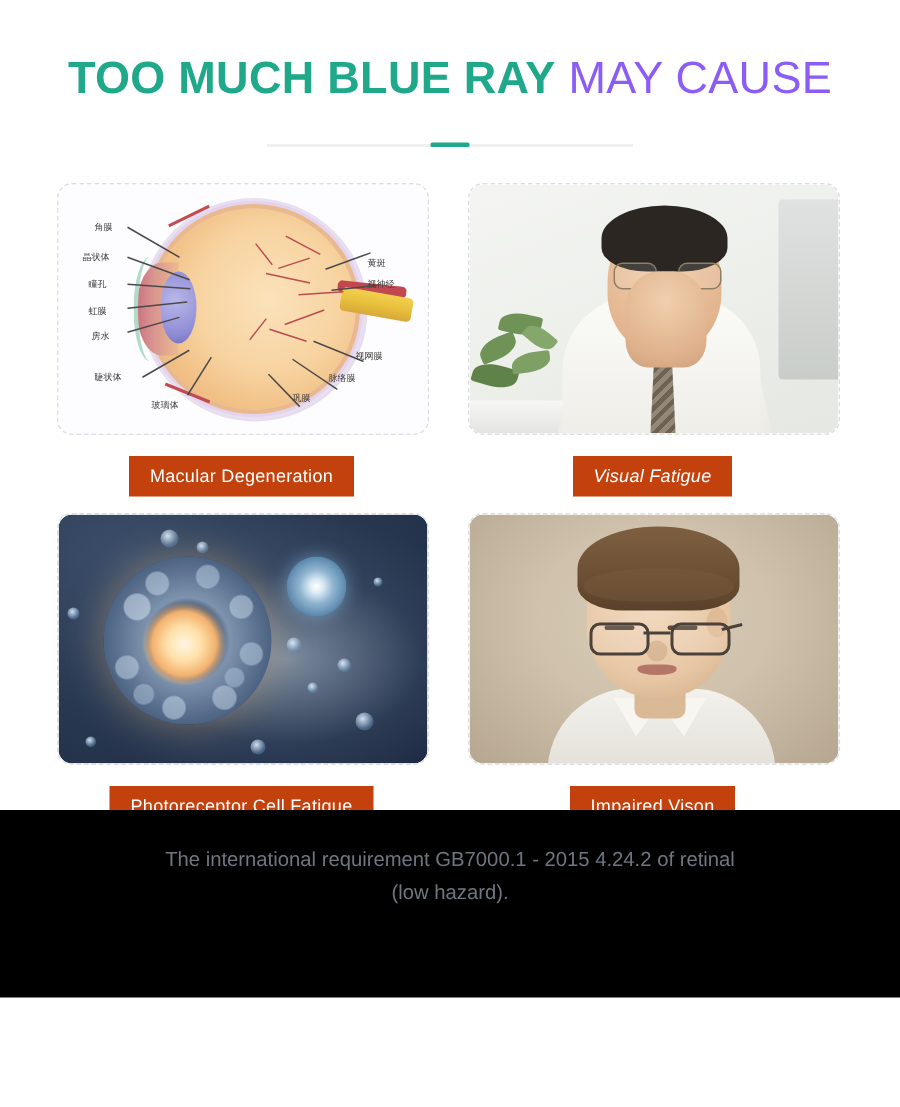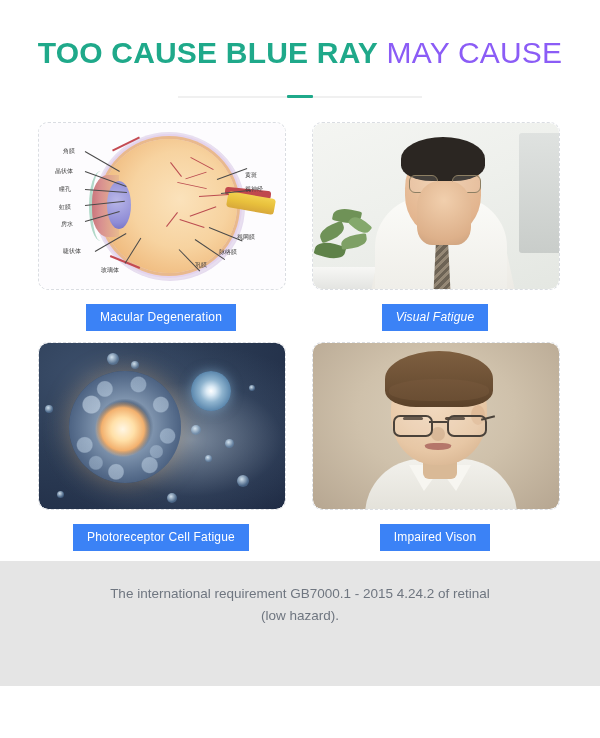--- a/index.html
+++ b/index.html
@@ -93,21 +93,21 @@
     overflow: hidden;
   }
 
   .caption-row {
     width: 246px;
     display: flex;
     justify-content: center;
     margin-top: 14px;
   }
   .caption {
-    background: #3b82f6;
+    background: #c2410c;
     color: #ffffff;
     font-size: 12px;
     line-height: 1;
     padding: 7px 14px 8px 14px;
     white-space: nowrap;
     letter-spacing: 0.2px;
   }
 
   
   .eye-bg {
@@ -411,42 +411,42 @@
     position: absolute; left: 112px; top: 100px;
     width: 26px; height: 7px;
     background: #b5766a;
     border-radius: 40% 40% 60% 60%;
   }
 
   
   .banner {
     position: absolute;
     left: 0;
-    top: 561px;
+    top: 540px;
     width: 600px;
     height: 125px;
-    background: #e5e5e5;
+    background: #000000;
   }
   .banner-text {
     position: absolute;
     left: 0; right: 0;
     top: 22px;
     text-align: center;
     font-size: 13.5px;
     line-height: 22px;
     color: #6f7680;
   }
   .banner-text p { margin: 0; }
 </style>
 </head>
 <body>
 
 <div class="header">
   <div class="title">
-    <span class="hl">TOO CAUSE BLUE RAY</span><span class="rest"> MAY CAUSE</span>
+    <span class="hl">TOO MUCH BLUE RAY</span><span class="rest"> MAY CAUSE</span>
   </div>
   <div class="divider">
     <div class="seg"></div>
   </div>
 </div>
 
 <div class="grid">
 
   <div class="cell c0">
     <div class="photo">

